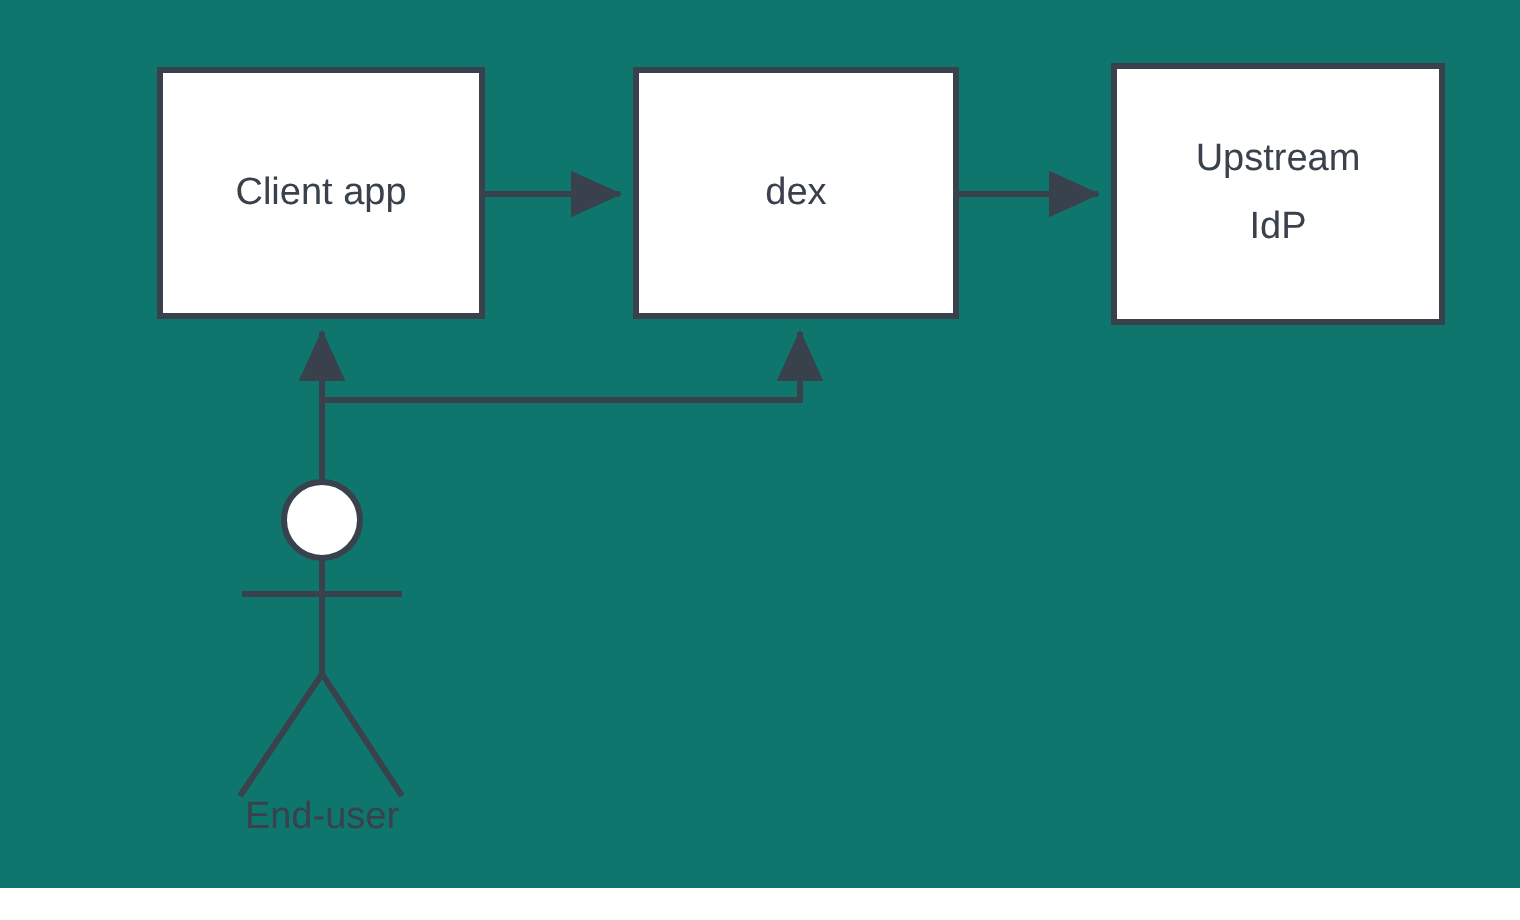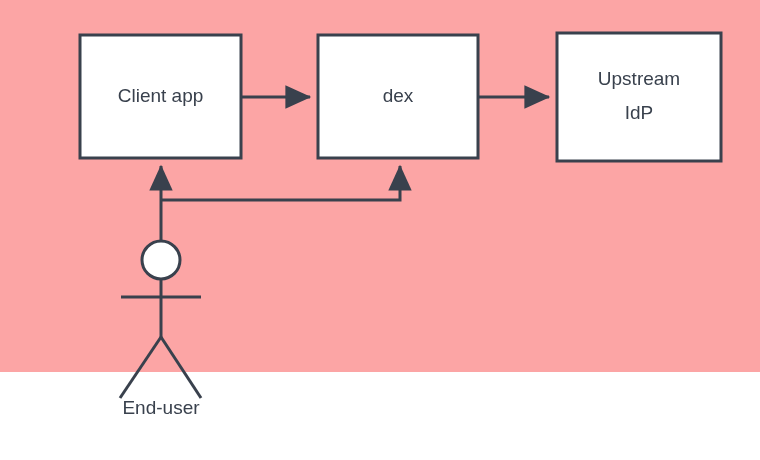--- a/index.html
+++ b/index.html
@@ -9,22 +9,22 @@
   }
   body {
     width: 760px;
     height: 460px;
     overflow: hidden;
     font-family: "Liberation Sans", sans-serif;
   }
   #diagram-canvas {
     position: relative;
     width: 760px;
-    height: 372px;
-    background: #fca5a5;
+    height: 444px;
+    background: #0f766e;
   }
   #diagram-svg {
     position: absolute;
     top: 0;
     left: 0;
     width: 760px;
     height: 460px;
     display: block;
   }
   .node-label {

